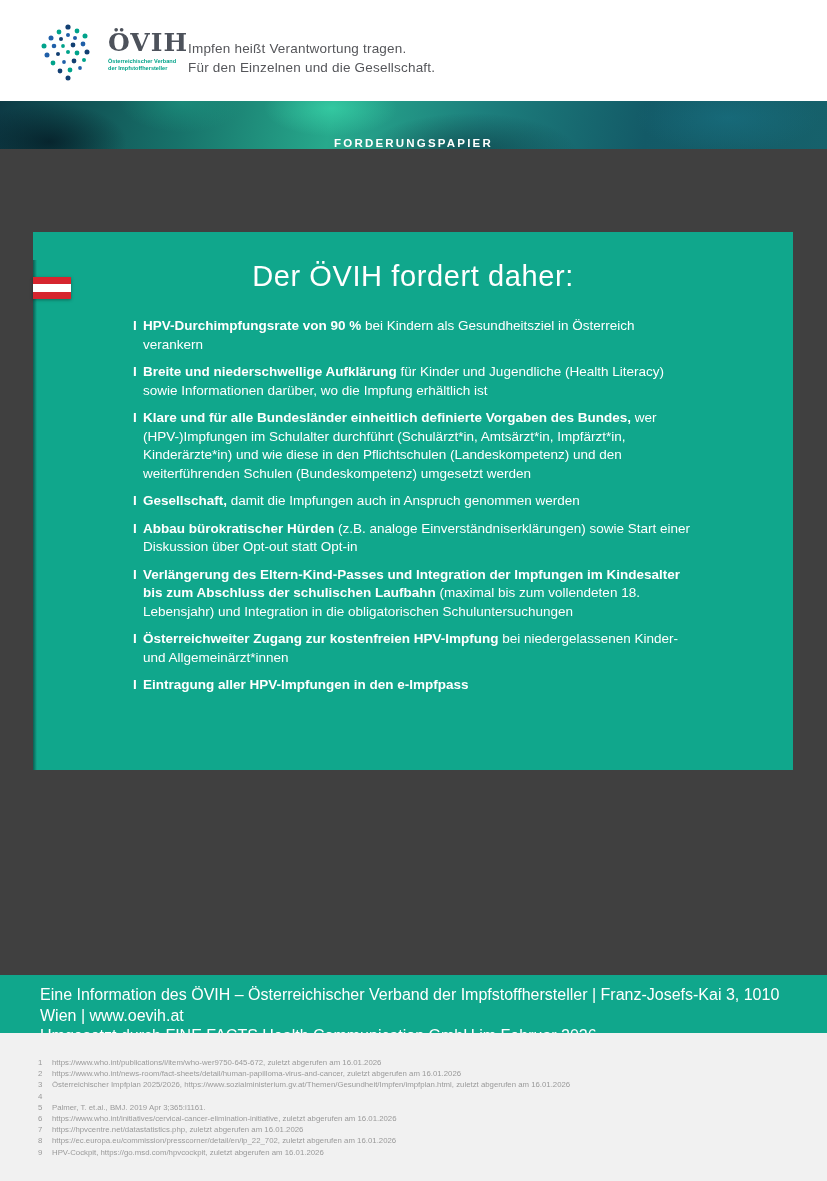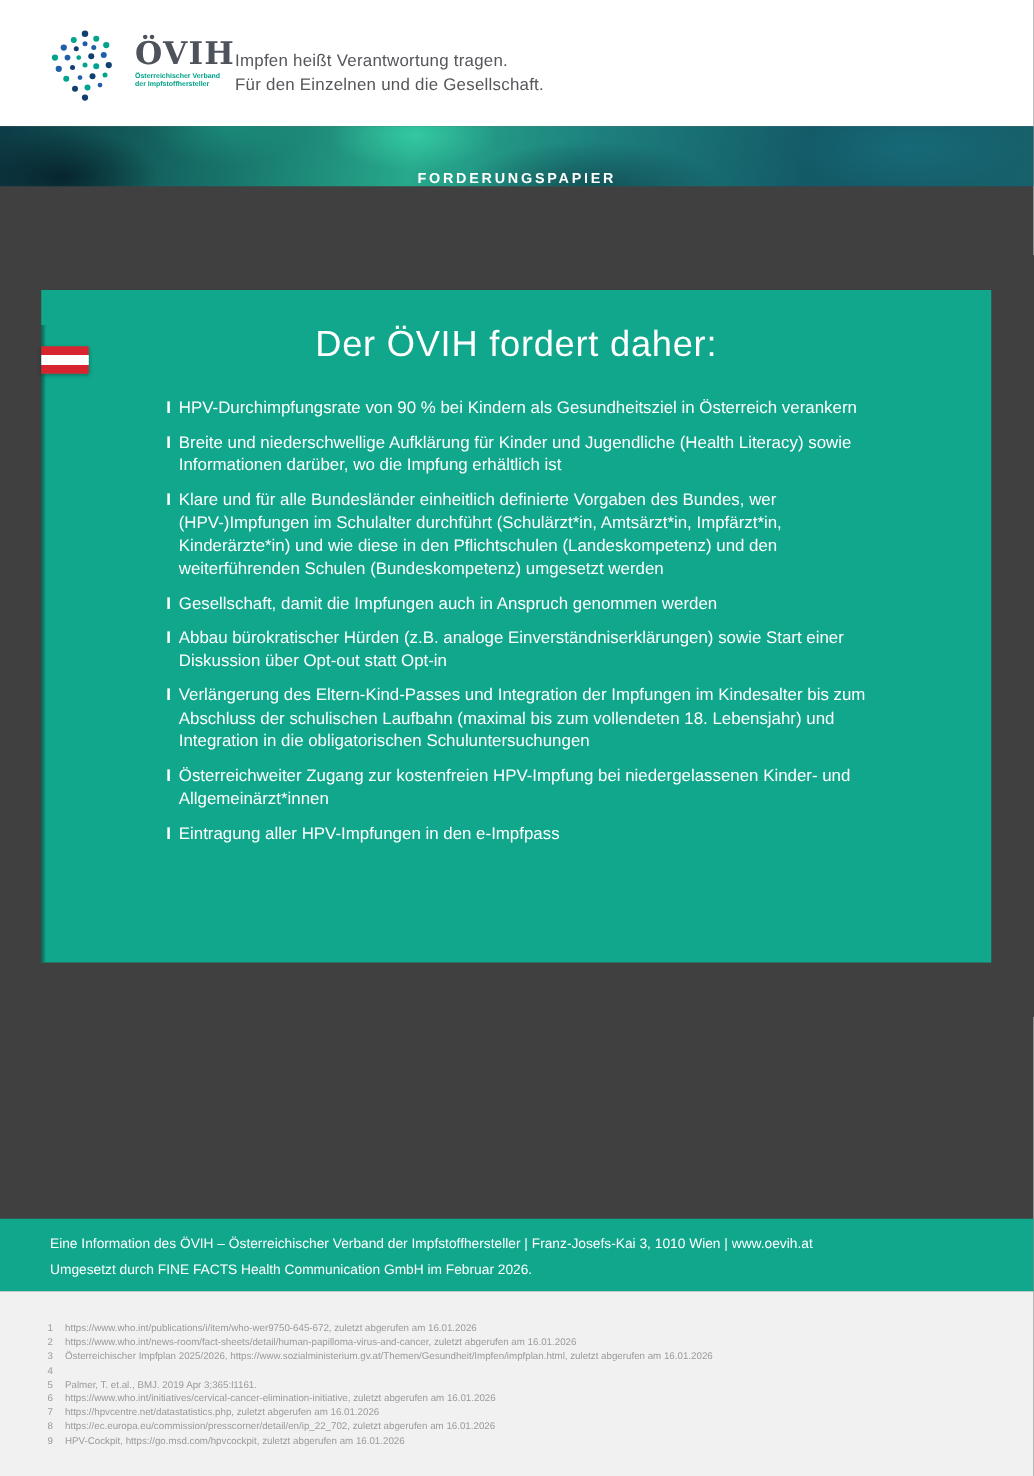--- a/index.html
+++ b/index.html
@@ -54,25 +54,25 @@
     margin:0;padding-top:28px;text-align:center;color:#ffffff;
     font-size:29px;font-weight:400;letter-spacing:.6px;
   }
   .demand-list{
     list-style:none;margin:24px 0 0 0;padding:0 0 0 100px;width:560px;
   }
   .demand-item{
     display:flex;color:#ffffff;font-size:13.5px;line-height:18.5px;margin-bottom:9px;
   }
   .demand-item .marker{font-weight:700;flex:0 0 10px;}
-  .demand-text b{font-weight:400;}
+  .demand-text b{font-weight:700;}
   
   .footer-band{
     position:absolute;left:0;top:975px;width:827px;height:58px;background:#10a78c;
-    color:#ffffff;font-size:11px;line-height:20.5px;box-sizing:border-box;
+    color:#ffffff;font-size:16px;line-height:20.5px;box-sizing:border-box;
     padding:10px 30px 0 40px;
   }
   .footer-band p{margin:0;}
   
   .footnote-area{
     position:absolute;left:0;top:1033px;width:827px;height:148px;background:#f1f1f1;
   }
   .footnote-list{
     list-style:none;margin:0;padding:24px 0 0 38px;
   }

